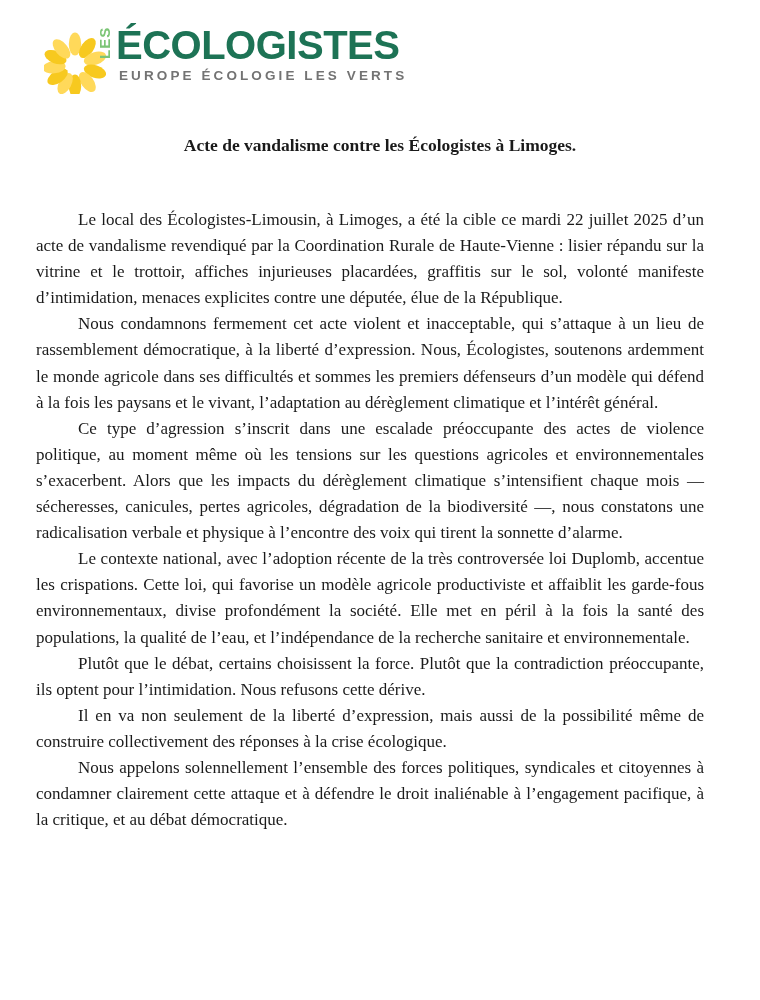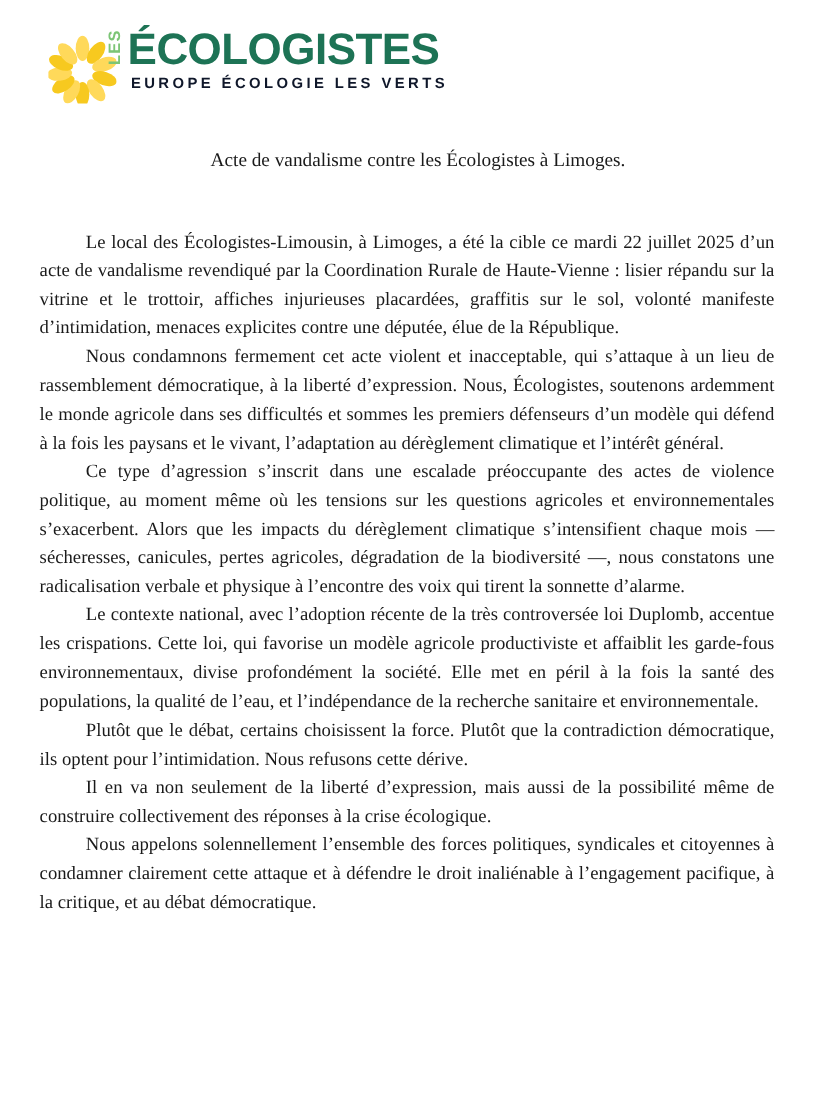--- a/index.html
+++ b/index.html
@@ -80,32 +80,32 @@
   }
 
   .logo-sub {
     position: absolute;
     left: 25px;
     top: 46px;
     font-family: "Liberation Sans", "DejaVu Sans", sans-serif;
     font-weight: bold;
     font-size: 13.5px;
     letter-spacing: 3.1px;
-    color: #0f172a;
+    color: #737373;
     white-space: nowrap;
   }
 
   
   .doc-title {
     position: absolute;
     left: 46px;
     top: 132px;
     width: 668px;
     text-align: center;
-    font-weight: normal;
+    font-weight: bold;
     font-size: 17.5px;
     line-height: 26px;
   }
   .doc-title .tline { display: block; }
 
   
   .body-text {
     position: absolute;
     left: 36px;
     top: 207px;
@@ -188,20 +188,20 @@
 
   <div class="doc-title">
     <span class="tline">Acte de vandalisme contre les Écologistes à Limoges.</span>
   </div>
 
   <div class="body-text">
     <p>Le local des Écologistes-Limousin, à Limoges, a été la cible ce mardi 22 juillet 2025 d’un acte de vandalisme revendiqué par la Coordination Rurale de Haute-Vienne : lisier répandu sur la vitrine et le trottoir, affiches injurieuses placardées, graffitis sur le sol, volonté manifeste d’intimidation, menaces explicites contre une députée, élue de la République.</p>
     <p>Nous condamnons fermement cet acte violent et inacceptable, qui s’attaque à un lieu de rassemblement démocratique, à la liberté d’expression. Nous, Écologistes, soutenons ardemment le monde agricole dans ses difficultés et sommes les premiers défenseurs d’un modèle qui défend à la fois les paysans et le vivant, l’adaptation au dérèglement climatique et l’intérêt général.</p>
     <p>Ce type d’agression s’inscrit dans une escalade préoccupante des actes de violence politique, au moment même où les tensions sur les questions agricoles et environnementales s’exacerbent. Alors que les impacts du dérèglement climatique s’intensifient chaque mois — sécheresses, canicules, pertes agricoles, dégradation de la biodiversité —, nous constatons une radicalisation verbale et physique à l’encontre des voix qui tirent la sonnette d’alarme.</p>
     <p>Le contexte national, avec l’adoption récente de la très controversée loi Duplomb, accentue les crispations. Cette loi, qui favorise un modèle agricole productiviste et affaiblit les garde-fous environnementaux, divise profondément la société. Elle met en péril à la fois la santé des populations, la qualité de l’eau, et l’indépendance de la recherche sanitaire et environnementale.</p>
-    <p>Plutôt que le débat, certains choisissent la force. Plutôt que la contradiction démocratique, ils optent pour l’intimidation. Nous refusons cette dérive.</p>
+    <p>Plutôt que le débat, certains choisissent la force. Plutôt que la contradiction préoccupante, ils optent pour l’intimidation. Nous refusons cette dérive.</p>
     <p>Il en va non seulement de la liberté d’expression, mais aussi de la possibilité même de construire collectivement des réponses à la crise écologique.</p>
     <p>Nous appelons solennellement l’ensemble des forces politiques, syndicales et citoyennes à condamner clairement cette attaque et à défendre le droit inaliénable à l’engagement pacifique, à la critique, et au débat démocratique.</p>
   </div>
 
   <div class="signature">Les Écologistes-Limousin</div>
 
 </div>
 
 </body></html>

